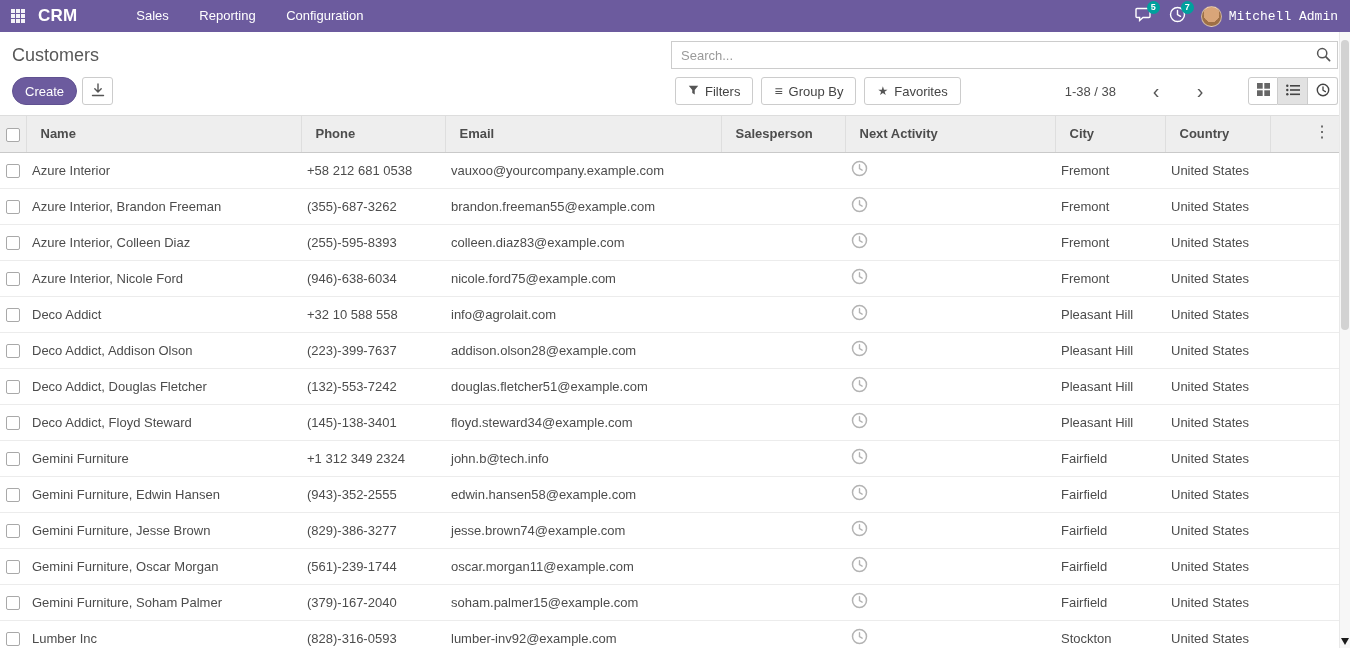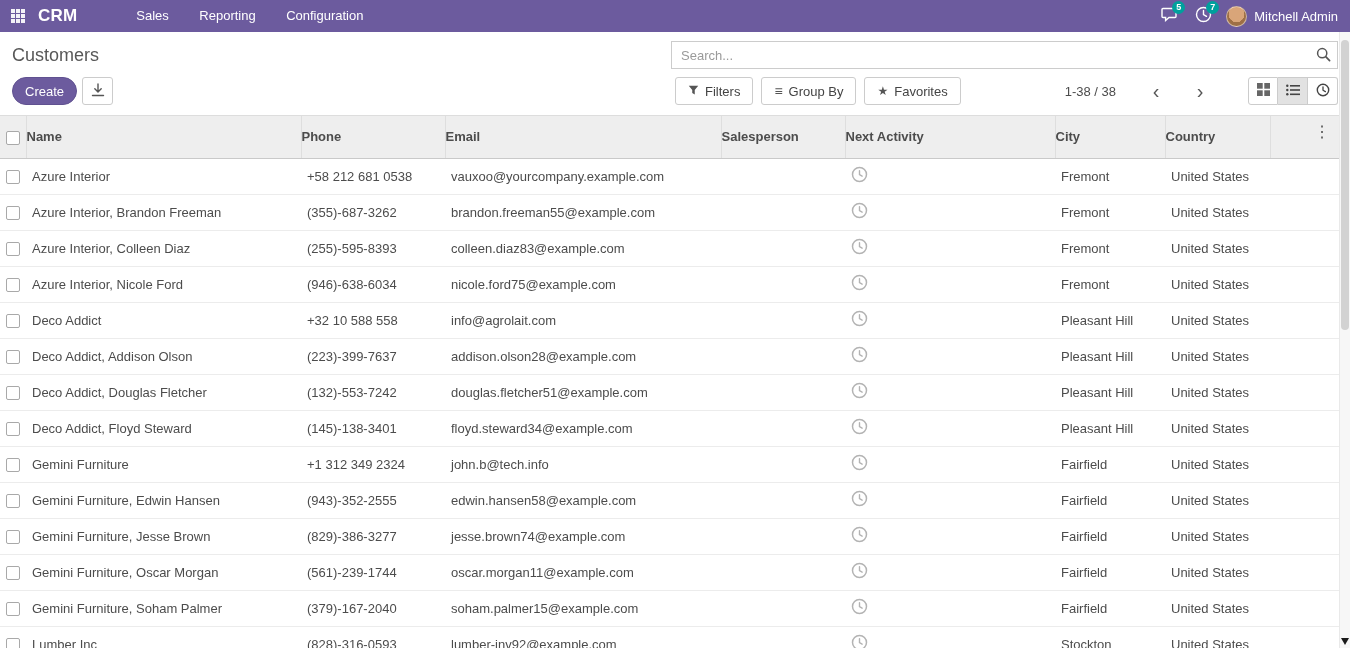--- a/index.html
+++ b/index.html
@@ -12,21 +12,21 @@
   .navbar { height:32px; background:#6C5B9E; display:flex; align-items:center; padding:0 10px; color:#fff; }
   .apps-icon { width:15px; height:15px; display:grid; grid-template-columns:repeat(3,4px); grid-auto-rows:4px; gap:1px; margin:0 12px 0 1px; cursor:pointer; }
   .apps-icon i { background:rgba(255,255,255,.92); display:block; }
   .brand { font-size:17px; font-weight:700; letter-spacing:.2px; margin-right:46px; cursor:pointer; }
   .nav-item { color:#fff; padding:16px 13px; font-size:13px; text-decoration:none; cursor:pointer; line-height:32px; display:inline-block; }
   .systray { margin-left:auto; display:flex; align-items:center; gap:8px; }
   .systray-item { position:relative; width:26px; height:24px; display:flex; align-items:center; justify-content:center; cursor:pointer; }
   .badge { position:absolute; top:-3px; right:-3px; background:#00A09D; color:#fff; border-radius:8px; font-size:9px; line-height:13px; min-width:13px; text-align:center; padding:0 2px; font-weight:700; }
   .user { display:flex; align-items:center; gap:7px; padding:0 2px; cursor:pointer; }
   .avatar { width:21px; height:21px; border-radius:50%; background:radial-gradient(circle at 50% 38%, #d9a579 52%, #9e6f45 53%); border:1px solid rgba(255,255,255,.5); }
-  .user-name { font-size:13px; }
+  .user-name { font-size:13px;font-family:Liberation Mono, monospace; }
   
   .cp-top { display:flex; justify-content:space-between; align-items:center; padding:9px 12px 6px 12px; }
   .page-title { font-size:18px; font-weight:400; color:#585858; margin:0; }
   .searchbox { position:relative; width:667px; }
   .searchbox input { width:100%; height:28px; border:1px solid #ccc; padding:0 37px 0 9px; font-size:13px; color:#333; outline:none; background:#fff; font-family:"Liberation Sans",sans-serif; }
   .searchbox input::placeholder { color:#9a9a9a; }
   .search-icon { position:absolute; right:7px; top:6px; cursor:pointer; }
   .cp-bottom { position:relative; display:flex; align-items:center; padding:2px 12px 10px 12px; height:40px; }
   .cp-left { display:flex; gap:5px; }
   .btn { cursor:pointer; font-family:"Liberation Sans",sans-serif; }
@@ -40,21 +40,21 @@
   .pager-text { font-size:13px; color:#4c4c4c; margin-right:8px; }
   .pager-btn { background:none; border:none; font-size:20px; color:#555; width:24px; line-height:1; padding:0 2px; }
   .view-switcher { display:flex; margin-left:16px; }
   .vs-btn { width:30px; height:28px; background:#fff; border:1px solid #ccc; border-left-width:0; display:flex; align-items:center; justify-content:center; }
   .vs-btn:first-child { border-left-width:1px; border-radius:3px 0 0 3px; }
   .vs-btn:last-child { border-radius:0 3px 3px 0; }
   .vs-btn.active { background:#e2e2e2; }
   
   .table-wrap { position:relative; border-top:1px solid #ddd; }
   table { border-collapse:collapse; table-layout:fixed; width:1340px; font-size:13px; }
-  thead th { background:#eee; border-bottom:1px solid #c9c9c9; border-right:1px solid #dedede; text-align:left; font-weight:700; color:#4c4c4c; padding:8px 0; height:42px; white-space:nowrap; overflow:hidden; cursor:pointer; }
+  thead th { background:#eee; border-bottom:1px solid #c9c9c9; border-right:1px solid #dedede; text-align:left; font-weight:700; color:#4c4c4c; padding:8px 14px; height:36px; white-space:nowrap; overflow:hidden; cursor:pointer; }
   thead th.cb, thead th.filler { cursor:default; }
   thead th.filler { border-right:none; }
   tbody td { border-bottom:1px solid #ececec; padding:0 6px; height:36px; color:#4c4c4c; white-space:nowrap; overflow:hidden; background:#fff; }
   tr.data-row { cursor:pointer; }
   .cb { width:26px; padding-left:6px !important; }
   input[type=checkbox] { width:14px; height:14px; appearance:none; -webkit-appearance:none; border:1px solid #a9a9a9; border-radius:2px; background:#fff; margin:0; vertical-align:middle; cursor:pointer; display:inline-block; }
   .activity-cell span { display:inline-flex; }
   .optional-cols { position:absolute; top:3px; right:16px; background:none; border:none; font-size:16px; color:#555; line-height:26px; padding:0 4px; }
   
   .scrollbar { position:absolute; right:0; top:32px; width:11px; height:616px; background:#f7f7f7; border-left:1px solid #e9e9e9; }

